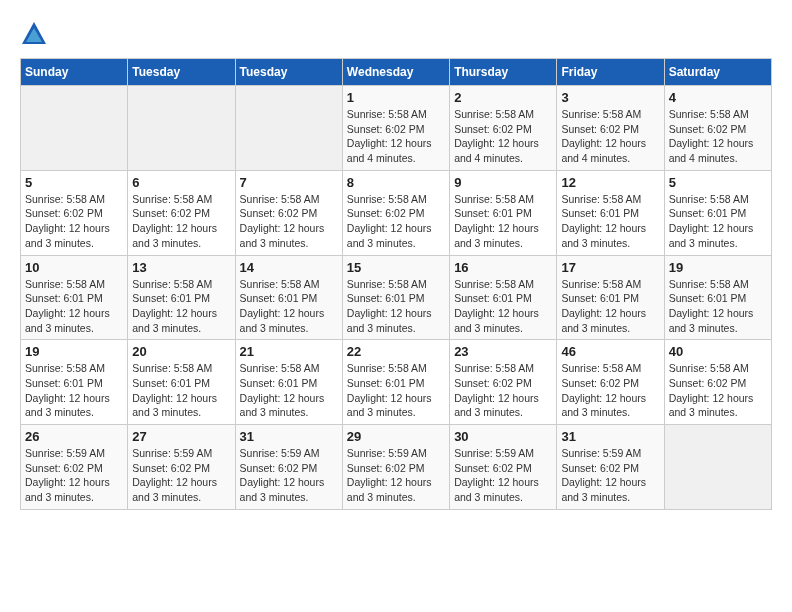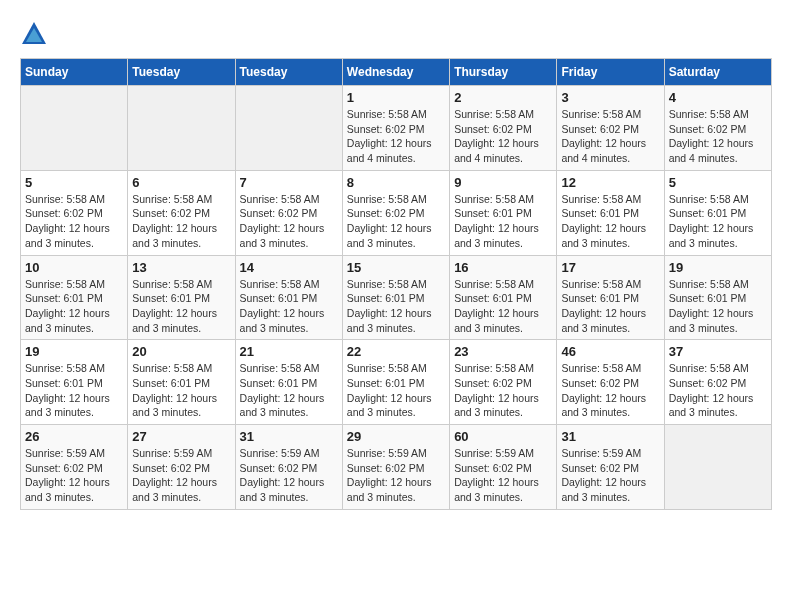--- a/index.html
+++ b/index.html
@@ -301,21 +301,21 @@
 and 3 minutes.</div>
         </td>
         <td>
           <span class="day-num">46</span>
           <div class="day-info" style="white-space: pre-line;">Sunrise: 5:58 AM
 Sunset: 6:02 PM
 Daylight: 12 hours
 and 3 minutes.</div>
         </td>
         <td>
-          <span class="day-num">37</span>
+          <span class="day-num">40</span>
           <div class="day-info" style="white-space: pre-line;">Sunrise: 5:58 AM
 Sunset: 6:02 PM
 Daylight: 12 hours
 and 3 minutes.</div>
         </td>
       </tr>
       <tr>
         <td>
           <span class="day-num">26</span>
           <div class="day-info" style="white-space: pre-line;">Sunrise: 5:59 AM
@@ -338,21 +338,21 @@
 and 3 minutes.</div>
         </td>
         <td>
           <span class="day-num">29</span>
           <div class="day-info" style="white-space: pre-line;">Sunrise: 5:59 AM
 Sunset: 6:02 PM
 Daylight: 12 hours
 and 3 minutes.</div>
         </td>
         <td>
-          <span class="day-num">60</span>
+          <span class="day-num">30</span>
           <div class="day-info" style="white-space: pre-line;">Sunrise: 5:59 AM
 Sunset: 6:02 PM
 Daylight: 12 hours
 and 3 minutes.</div>
         </td>
         <td>
           <span class="day-num">31</span>
           <div class="day-info" style="white-space: pre-line;">Sunrise: 5:59 AM
 Sunset: 6:02 PM
 Daylight: 12 hours

